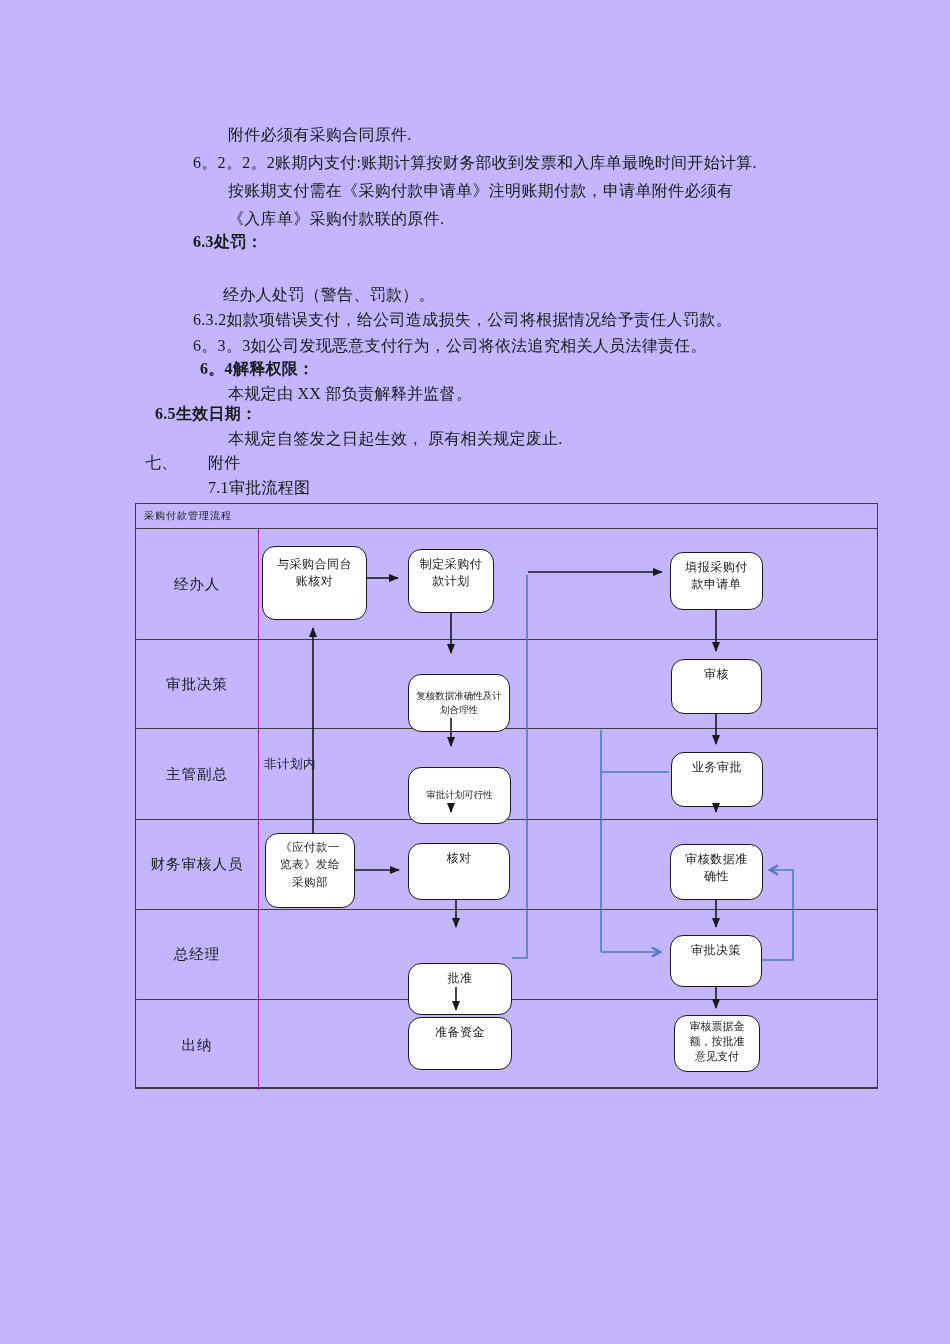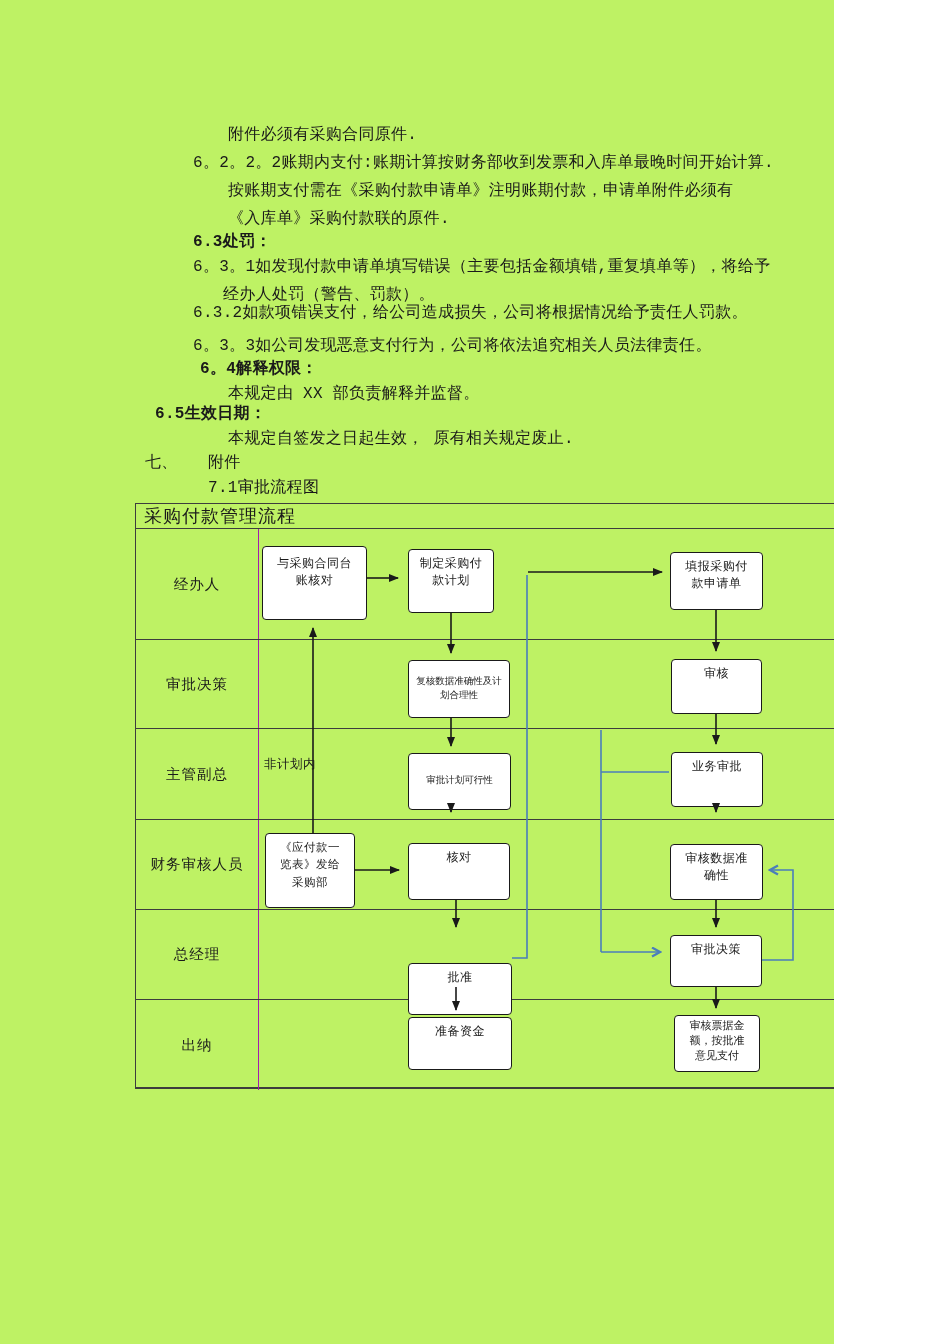--- a/index.html
+++ b/index.html
@@ -1,64 +1,64 @@
 <!DOCTYPE html>
 <html><head>
 <meta charset="utf-8">
 <style>
   html,body{margin:0;padding:0;background:#ffffff;}
   .page{
-    position:relative;width:834px;height:1344px;background:#bef264;overflow:hidden;
-    font-family:Liberation Mono, monospace;color:#1a1a1a;
+    position:relative;width:950px;height:1344px;background:#c4b5fd;overflow:hidden;
+    font-family:Liberation Serif, serif;color:#1a1a1a;
   }
   
   .doc-line{position:absolute;font-size:16px;line-height:22px;white-space:nowrap;letter-spacing:0.3px;}
   .doc-line.bold{font-weight:bold;}
   .l0{left:228px;top:124px;}
   .l1{left:193px;top:152px;}
   .l2{left:228px;top:180px;}
   .l3{left:228px;top:208px;}
   .l4{left:193px;top:231px;}
   .l5{left:193px;top:256px;}
   .l6{left:223px;top:284px;}
-  .l7{left:193px;top:302px;text-align:center;}
+  .l7{left:193px;top:309px;text-align:center;}
   .l8{left:193px;top:335px;}
   .l9{left:200px;top:358px;}
   .l10{left:228px;top:383px;}
   .l11{left:155px;top:403px;}
   .l12{left:228px;top:428px;}
   .l13{left:145px;top:452px;}
   .l13 .seg-txt{position:absolute;left:63px;top:0;}
   .l14{left:208px;top:477px;}
   
   .flow-table{
     position:absolute;left:135px;top:503px;width:743px;height:586px;
     border:1.5px solid #3d3d3d;border-bottom-width:2.5px;box-sizing:border-box;background:transparent;
   }
   .ft-title{
     height:25px;border-bottom:1px solid #3d3d3d;box-sizing:border-box;
-    font-size:18px;display:flex;align-items:center;padding-left:8px;letter-spacing:1px;
+    font-size:10px;display:flex;align-items:center;padding-left:8px;letter-spacing:1px;
   }
   .lane{display:flex;border-bottom:1px solid #3d3d3d;box-sizing:border-box;}
   .lane:last-child{border-bottom:none;}
   .lane-label{
     width:123px;border-right:1px solid #a21caf;box-sizing:border-box;
     display:flex;align-items:center;justify-content:center;font-size:14.5px;letter-spacing:1px;
   }
   .lane-body{flex:1;}
   .lane-0{height:111px;} .lane-1{height:89px;} .lane-2{height:91px;}
   .lane-3{height:90px;} .lane-4{height:90px;} .lane-5{height:90px;}
   
   .node{
     position:absolute;box-sizing:border-box;background:#ffffff;border:1.4px solid #1a1a1a;
-    border-radius:4px;text-align:center;font-size:12px;line-height:1.45;
+    border-radius:13px;text-align:center;font-size:12px;line-height:1.45;
     white-space:pre-line;padding-top:6px;z-index:2;letter-spacing:0.5px;
   }
   .node.center{display:flex;align-items:center;justify-content:center;padding-top:0;}
-  .node.small{font-size:9.5px;line-height:1.5;letter-spacing:0;}
+  .node.small{font-size:9.5px;line-height:1.5;letter-spacing:0;margin-top:14px;}
   .nb1{left:262px;top:546px;width:105px;height:74px;padding-top:9px;}
   .nb2{left:408px;top:549px;width:86px;height:64px;}
   .nb3{left:670px;top:552px;width:93px;height:58px;}
   .nb4{left:408px;top:660px;width:102px;height:58px;}
   .nb5{left:671px;top:659px;width:91px;height:55px;}
   .nb6{left:408px;top:753px;width:103px;height:57px;}
   .nb7{left:671px;top:752px;width:92px;height:55px;}
   .nb8{left:265px;top:833px;width:90px;height:75px;font-size:11.5px;padding-top:5px;line-height:1.5;}
   .nb9{left:408px;top:843px;width:102px;height:57px;}
   .nb10{left:670px;top:844px;width:93px;height:56px;}
@@ -74,21 +74,20 @@
 </head>
 <body>
 
 <div class="page">
 
   <div class="doc-line l0">附件必须有采购合同原件.</div>
   <div class="doc-line l1">6。2。2。2账期内支付:账期计算按财务部收到发票和入库单最晚时间开始计算.</div>
   <div class="doc-line l2">按账期支付需在《采购付款申请单》注明账期付款，申请单附件必须有</div>
   <div class="doc-line l3">《入库单》采购付款联的原件.</div>
   <div class="doc-line l4 bold">6.3处罚：</div>
-  <div class="doc-line l5">6。3。1如发现付款申请单填写错误（主要包括金额填错,重复填单等），将给予</div>
   <div class="doc-line l6">经办人处罚（警告、罚款）。</div>
   <div class="doc-line l7">6.3.2如款项错误支付，给公司造成损失，公司将根据情况给予责任人罚款。</div>
   <div class="doc-line l8">6。3。3如公司发现恶意支付行为，公司将依法追究相关人员法律责任。</div>
   <div class="doc-line l9 bold">6。4解释权限：</div>
   <div class="doc-line l10">本规定由 XX 部负责解释并监督。</div>
   <div class="doc-line l11 bold">6.5生效日期：</div>
   <div class="doc-line l12">本规定自签发之日起生效， 原有相关规定废止.</div>
   <div class="doc-line l13">
     <span class="seg-num">七、</span>
     <span class="seg-txt">附件</span>

